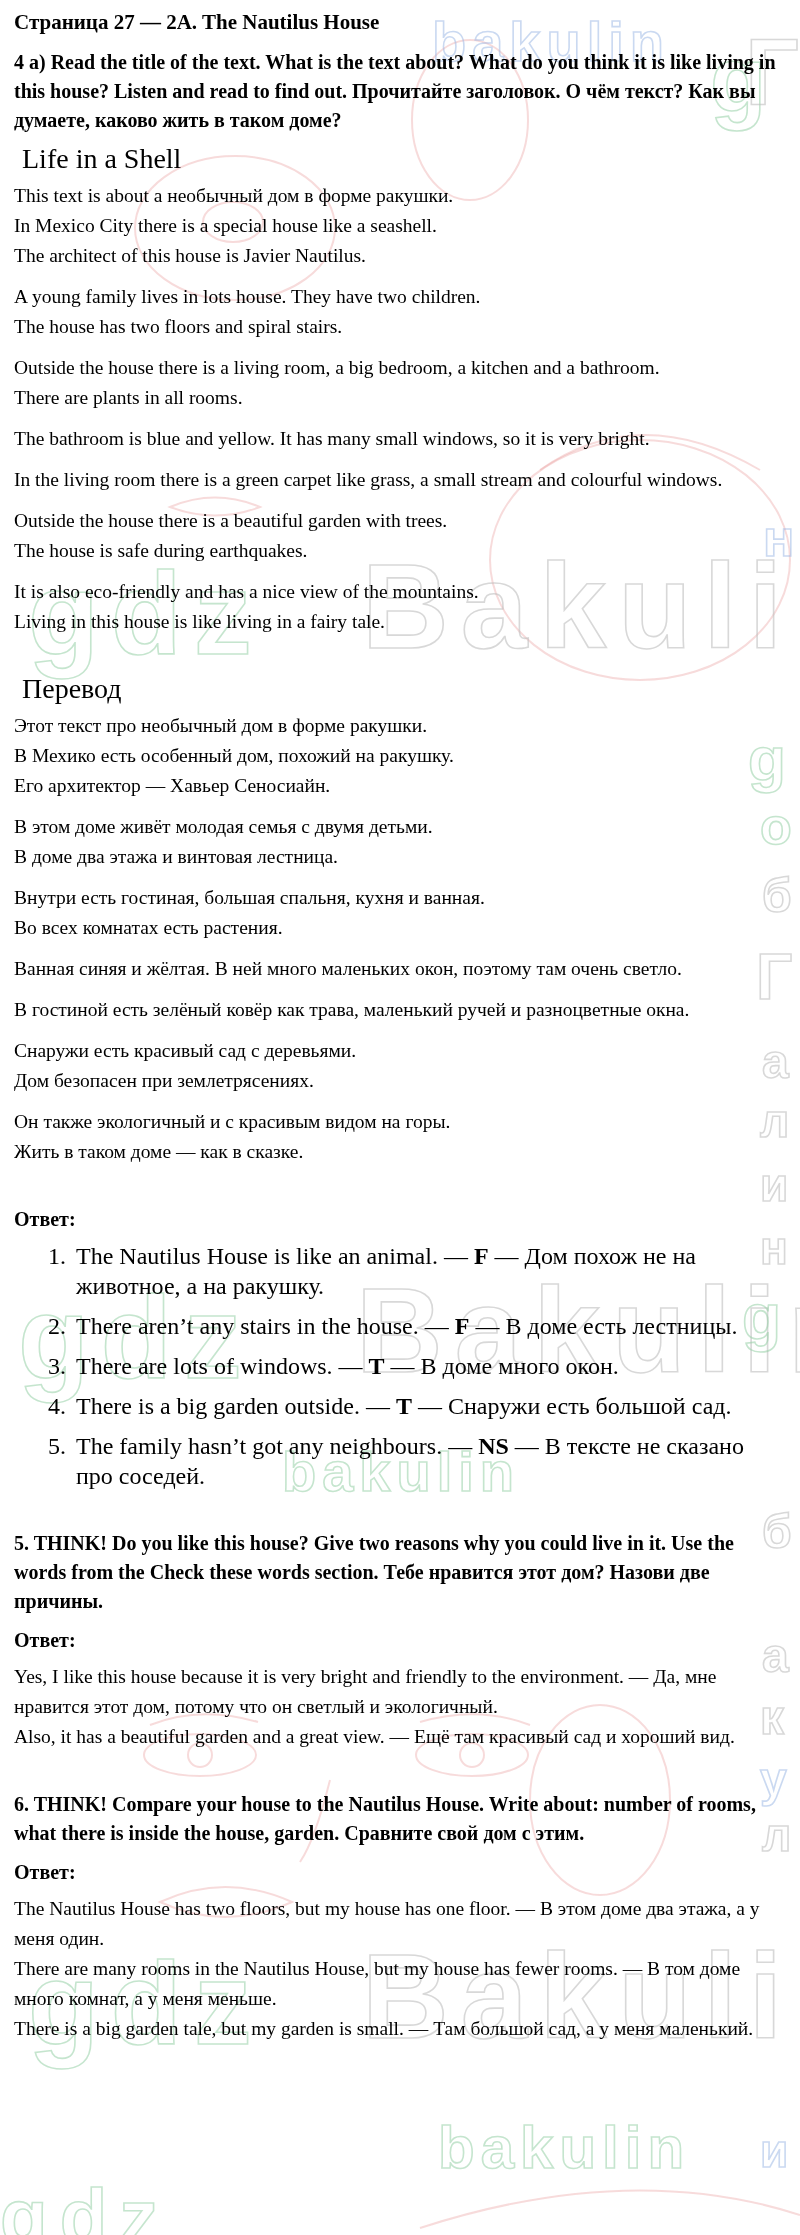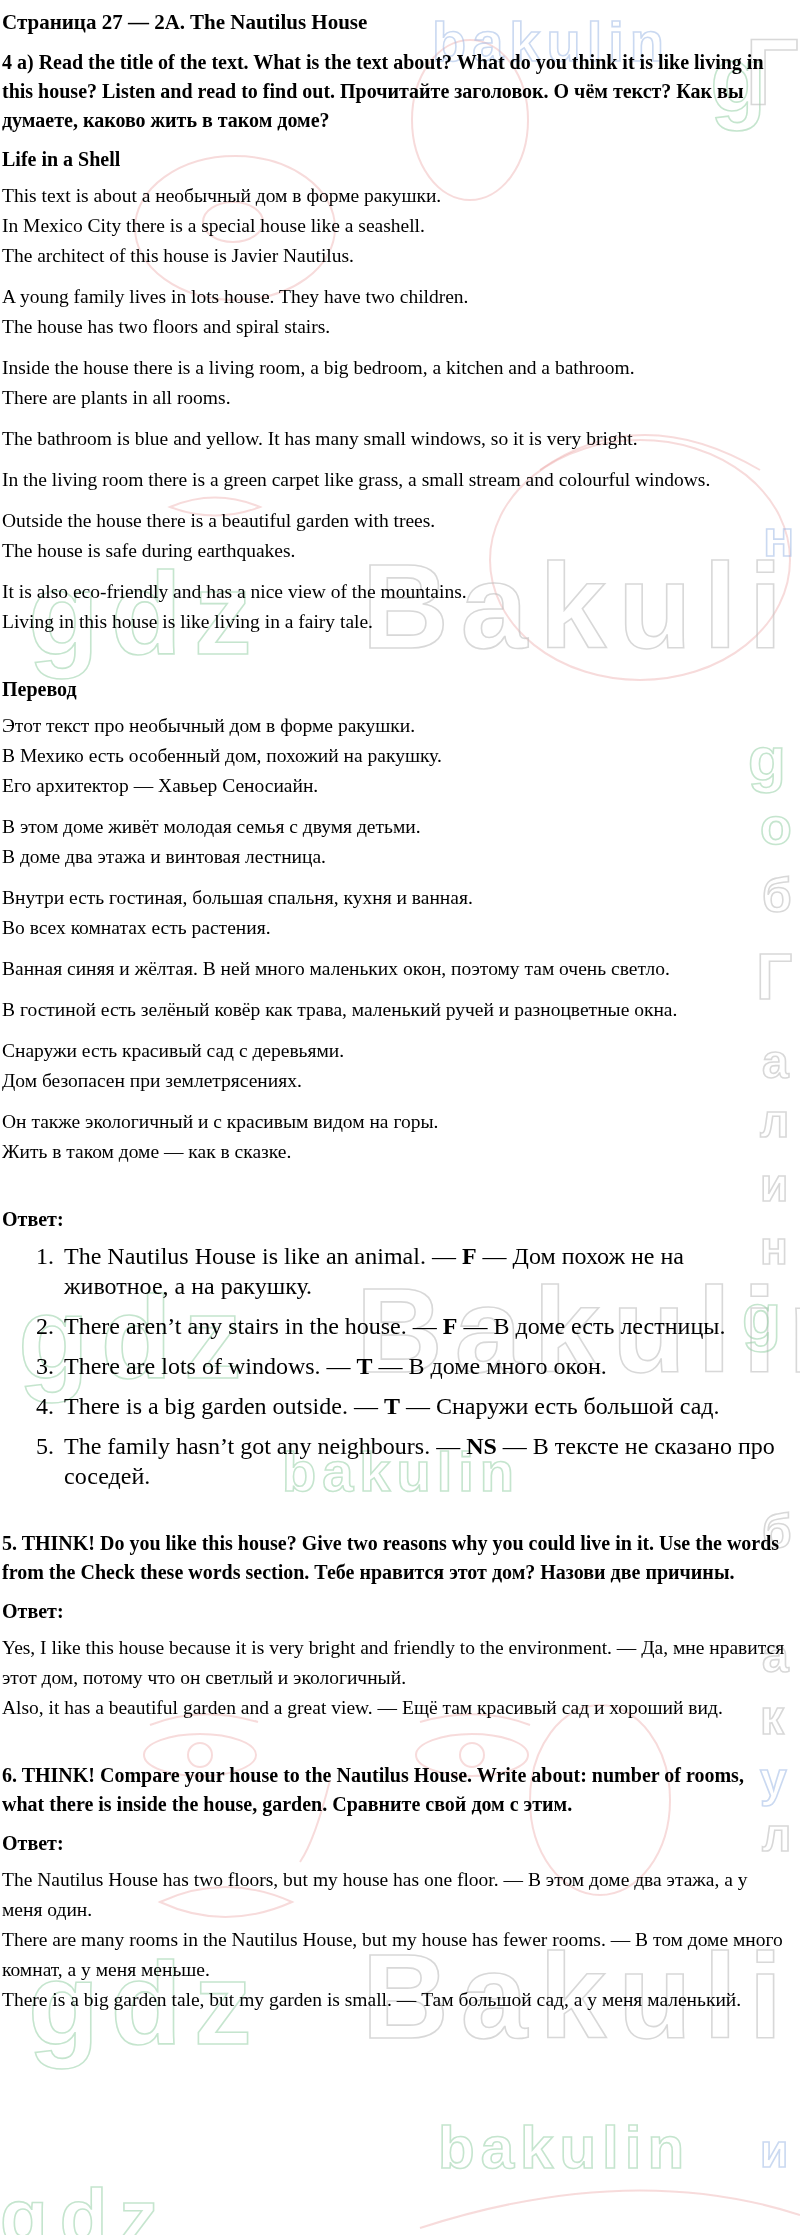--- a/index.html
+++ b/index.html
@@ -32,39 +32,39 @@
   .wm-green { -webkit-text-stroke: 1.6px rgba(150, 208, 165, 0.55); }
   .wm-blue  { -webkit-text-stroke: 1.6px rgba(150, 180, 228, 0.50); }
   .wm-gray  { -webkit-text-stroke: 1.6px rgba(190, 190, 190, 0.60); }
   .wm-small { letter-spacing: 6px; }
   .face-svg { position: absolute; left: 0; top: 0; }
 
   
   .content {
     position: relative;
     z-index: 2;
-    padding: 6px 14px 8px 2px;
+    padding: 6px 14px 8px 14px;
   }
   .page-title {
     font-size: 21px;
     line-height: 28px;
     font-weight: bold;
     margin: 2px 0 12px;
   }
   .task-heading {
     font-size: 20px;
     line-height: 29px;
     font-weight: bold;
     margin: 0 0 10px;
   }
   .subtitle {
-    font-size: 20px;
+    font-size: 28px;
     line-height: 28px;
-    font-weight: bold;
-    margin: 4px 0 8px;
+    font-weight: normal;
+    margin: 4px 8px 8px;
   }
   .body-p {
     font-size: 19.5px;
     line-height: 30px;
     margin: 0 0 11px;
   }
   .section { margin-top: 38px; }
   .answer-label {
     font-size: 20px;
     line-height: 28px;
@@ -150,21 +150,21 @@
   <p class="body-p">
     <span>This text is about a необычный дом в форме ракушки.</span><br>
     <span>In Mexico City there is a special house like a seashell.</span><br>
     <span>The architect of this house is Javier Nautilus.</span>
   </p>
   <p class="body-p">
     <span>A young family lives in lots house. They have two children.</span><br>
     <span>The house has two floors and spiral stairs.</span>
   </p>
   <p class="body-p">
-    <span>Inside the house there is a living room, a big bedroom, a kitchen and a bathroom.</span><br>
+    <span>Outside the house there is a living room, a big bedroom, a kitchen and a bathroom.</span><br>
     <span>There are plants in all rooms.</span>
   </p>
   <p class="body-p">
     <span>The bathroom is blue and yellow. It has many small windows, so it is very bright.</span>
   </p>
   <p class="body-p">
     <span>In the living room there is a green carpet like grass, a small stream and colourful windows.</span>
   </p>
   <p class="body-p">
     <span>Outside the house there is a beautiful garden with trees.</span><br>

